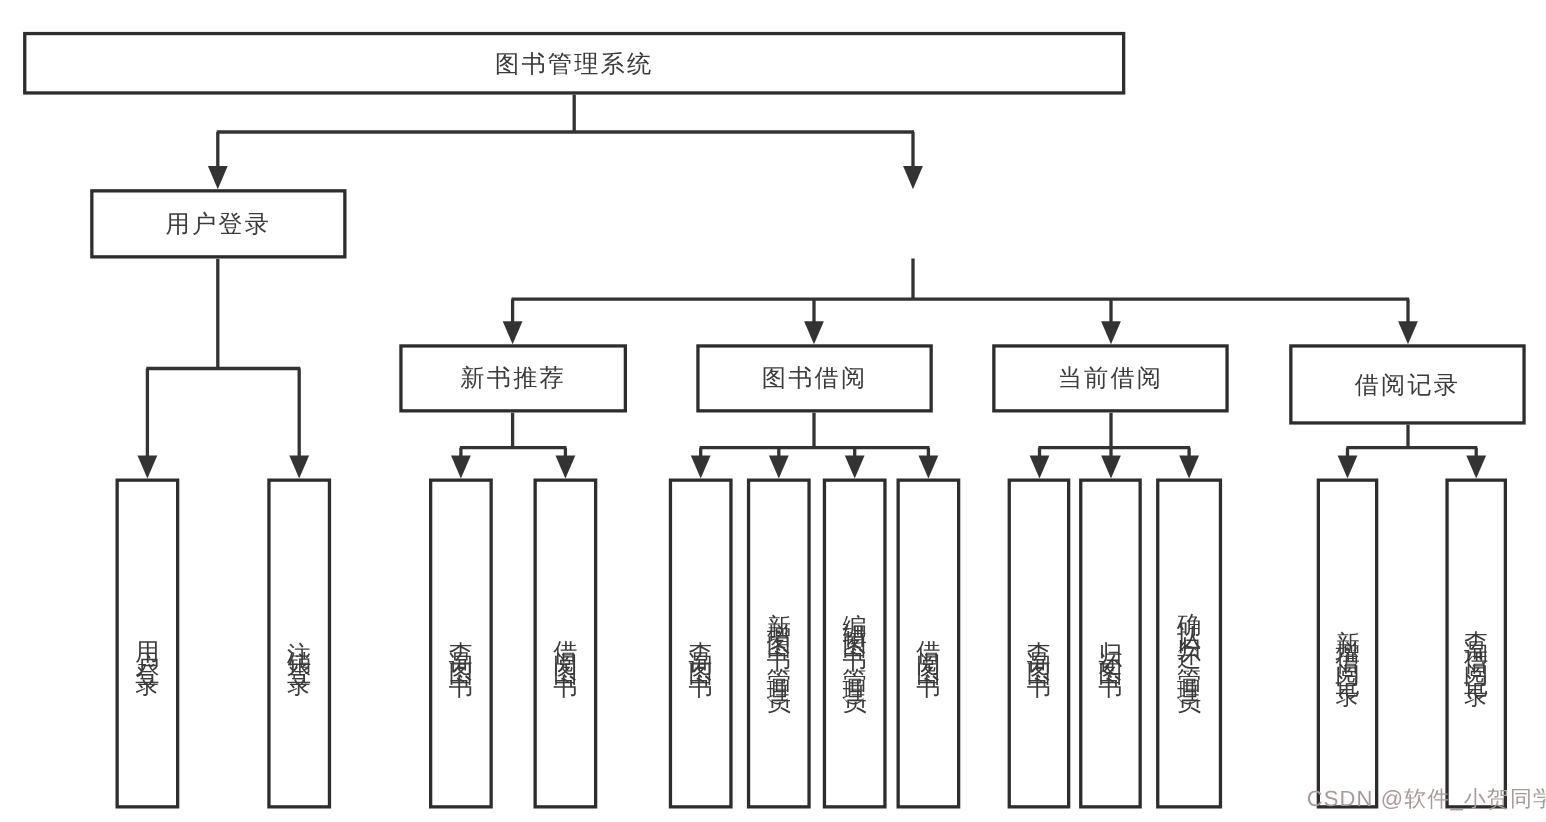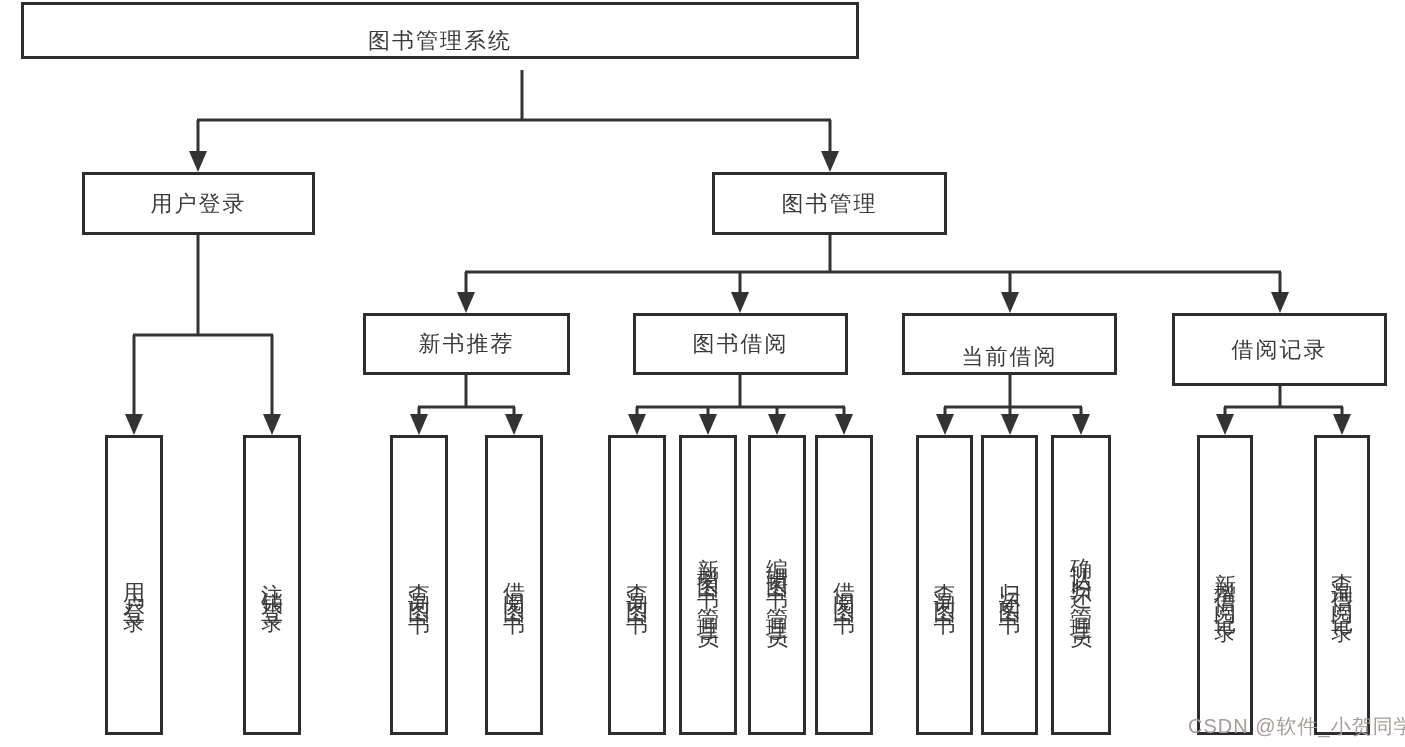--- a/index.html
+++ b/index.html
@@ -119,38 +119,35 @@
       <polygon points="768,414 786,414 777,435"></polygon>
       <polygon points="835,414 853,414 844,435"></polygon>
       <polygon points="936,414 954,414 945,435"></polygon>
       <polygon points="1001,414 1019,414 1010,435"></polygon>
       <polygon points="1072,414 1090,414 1081,435"></polygon>
       <polygon points="1216,414 1234,414 1225,435"></polygon>
       <polygon points="1333,414 1351,414 1342,435"></polygon>
     </g>
   </svg>
 
-  <div class="hnode" style="left:21px; top:2px; width:838px; height:57px;align-items:flex-end;">
+  <div class="hnode" style="left:21px; top:29px; width:1002px; height:57px;">
     <span>图书管理系统</span>
   </div>
 
   <div class="hnode" style="left:82px; top:172px; width:233px; height:63px;">
     <span>用户登录</span>
-  </div>
-  <div class="hnode" style="left:712px; top:172px; width:235px; height:63px;">
-    <span>图书管理</span>
   </div>
 
   <div class="hnode" style="left:633px; top:313px; width:215px; height:62px;">
     <span>图书借阅</span>
   </div>
   <div class="hnode" style="left:363px; top:313px; width:207px; height:62px;">
     <span>新书推荐</span>
   </div>
-  <div class="hnode" style="left:902px; top:313px; width:215px; height:62px;align-items:flex-end;">
+  <div class="hnode" style="left:902px; top:313px; width:215px; height:62px;">
     <span>当前借阅</span>
   </div>
   <div class="hnode" style="left:1172px; top:313px; width:215px; height:73px;">
     <span>借阅记录</span>
   </div>
 
   <div class="vnode" style="left:105px; top:435px; width:58px; height:300px;">
     <span class="vtext">用户登录</span>
   </div>
   <div class="vnode" style="left:243px; top:435px; width:58px; height:300px;">

